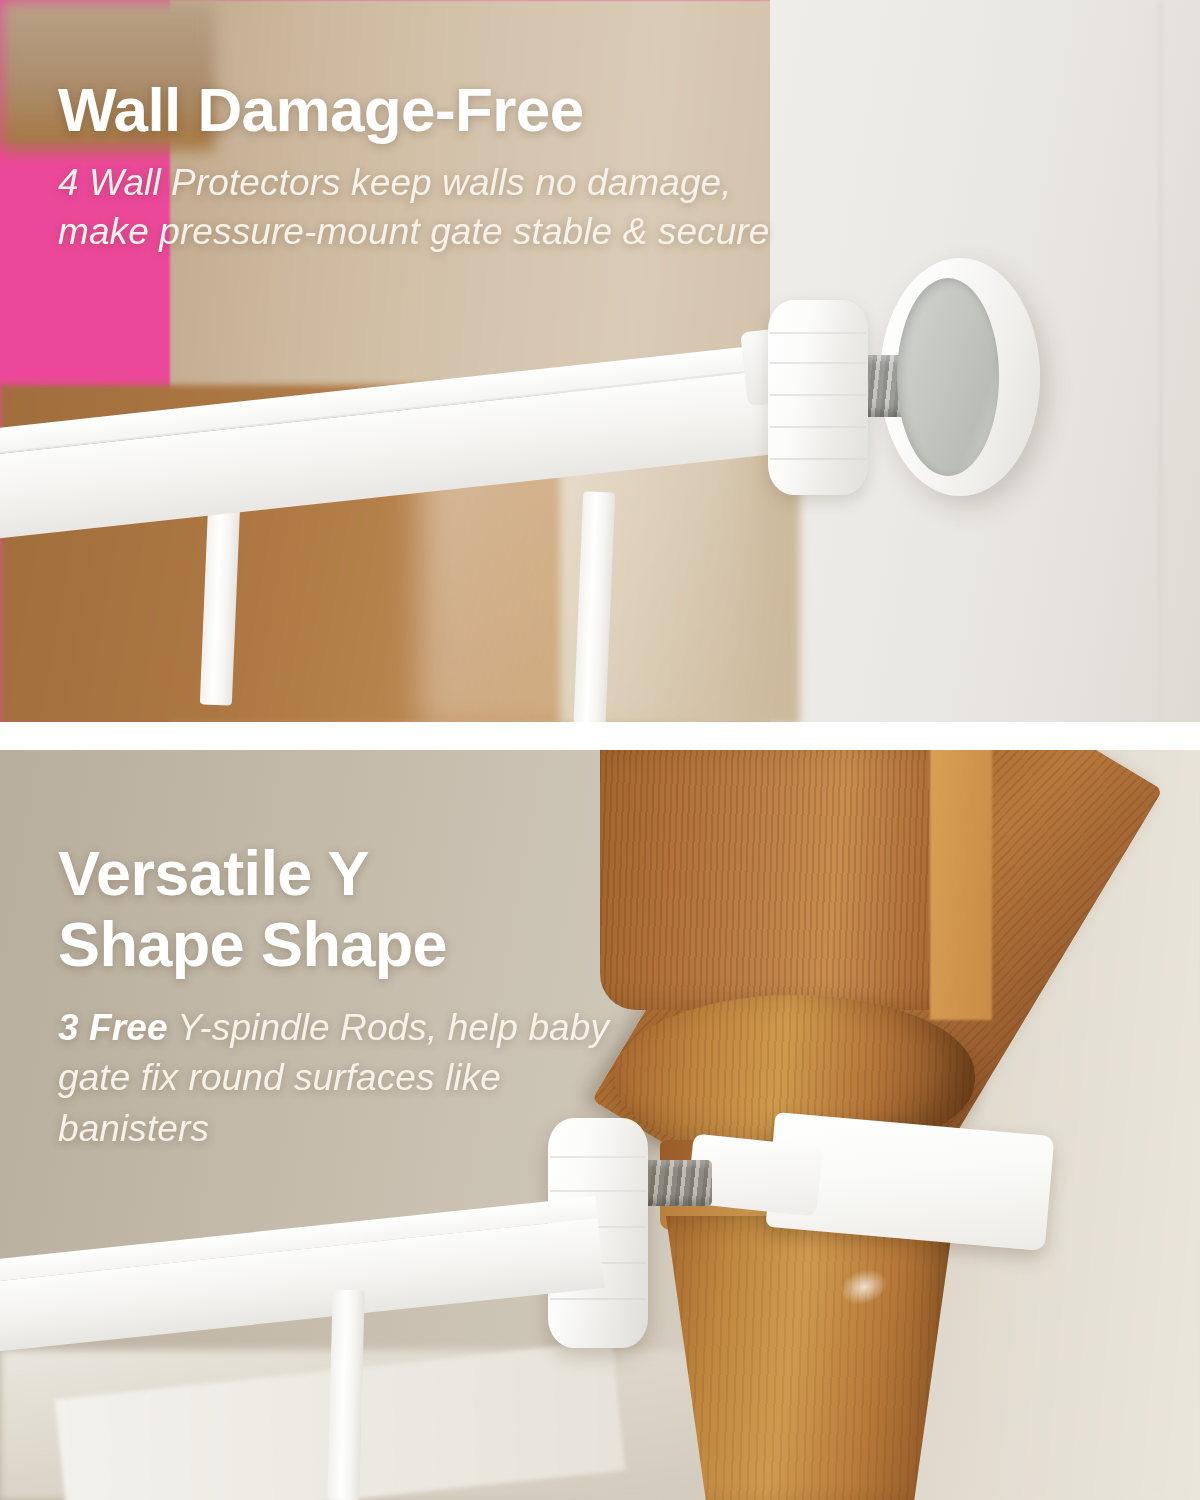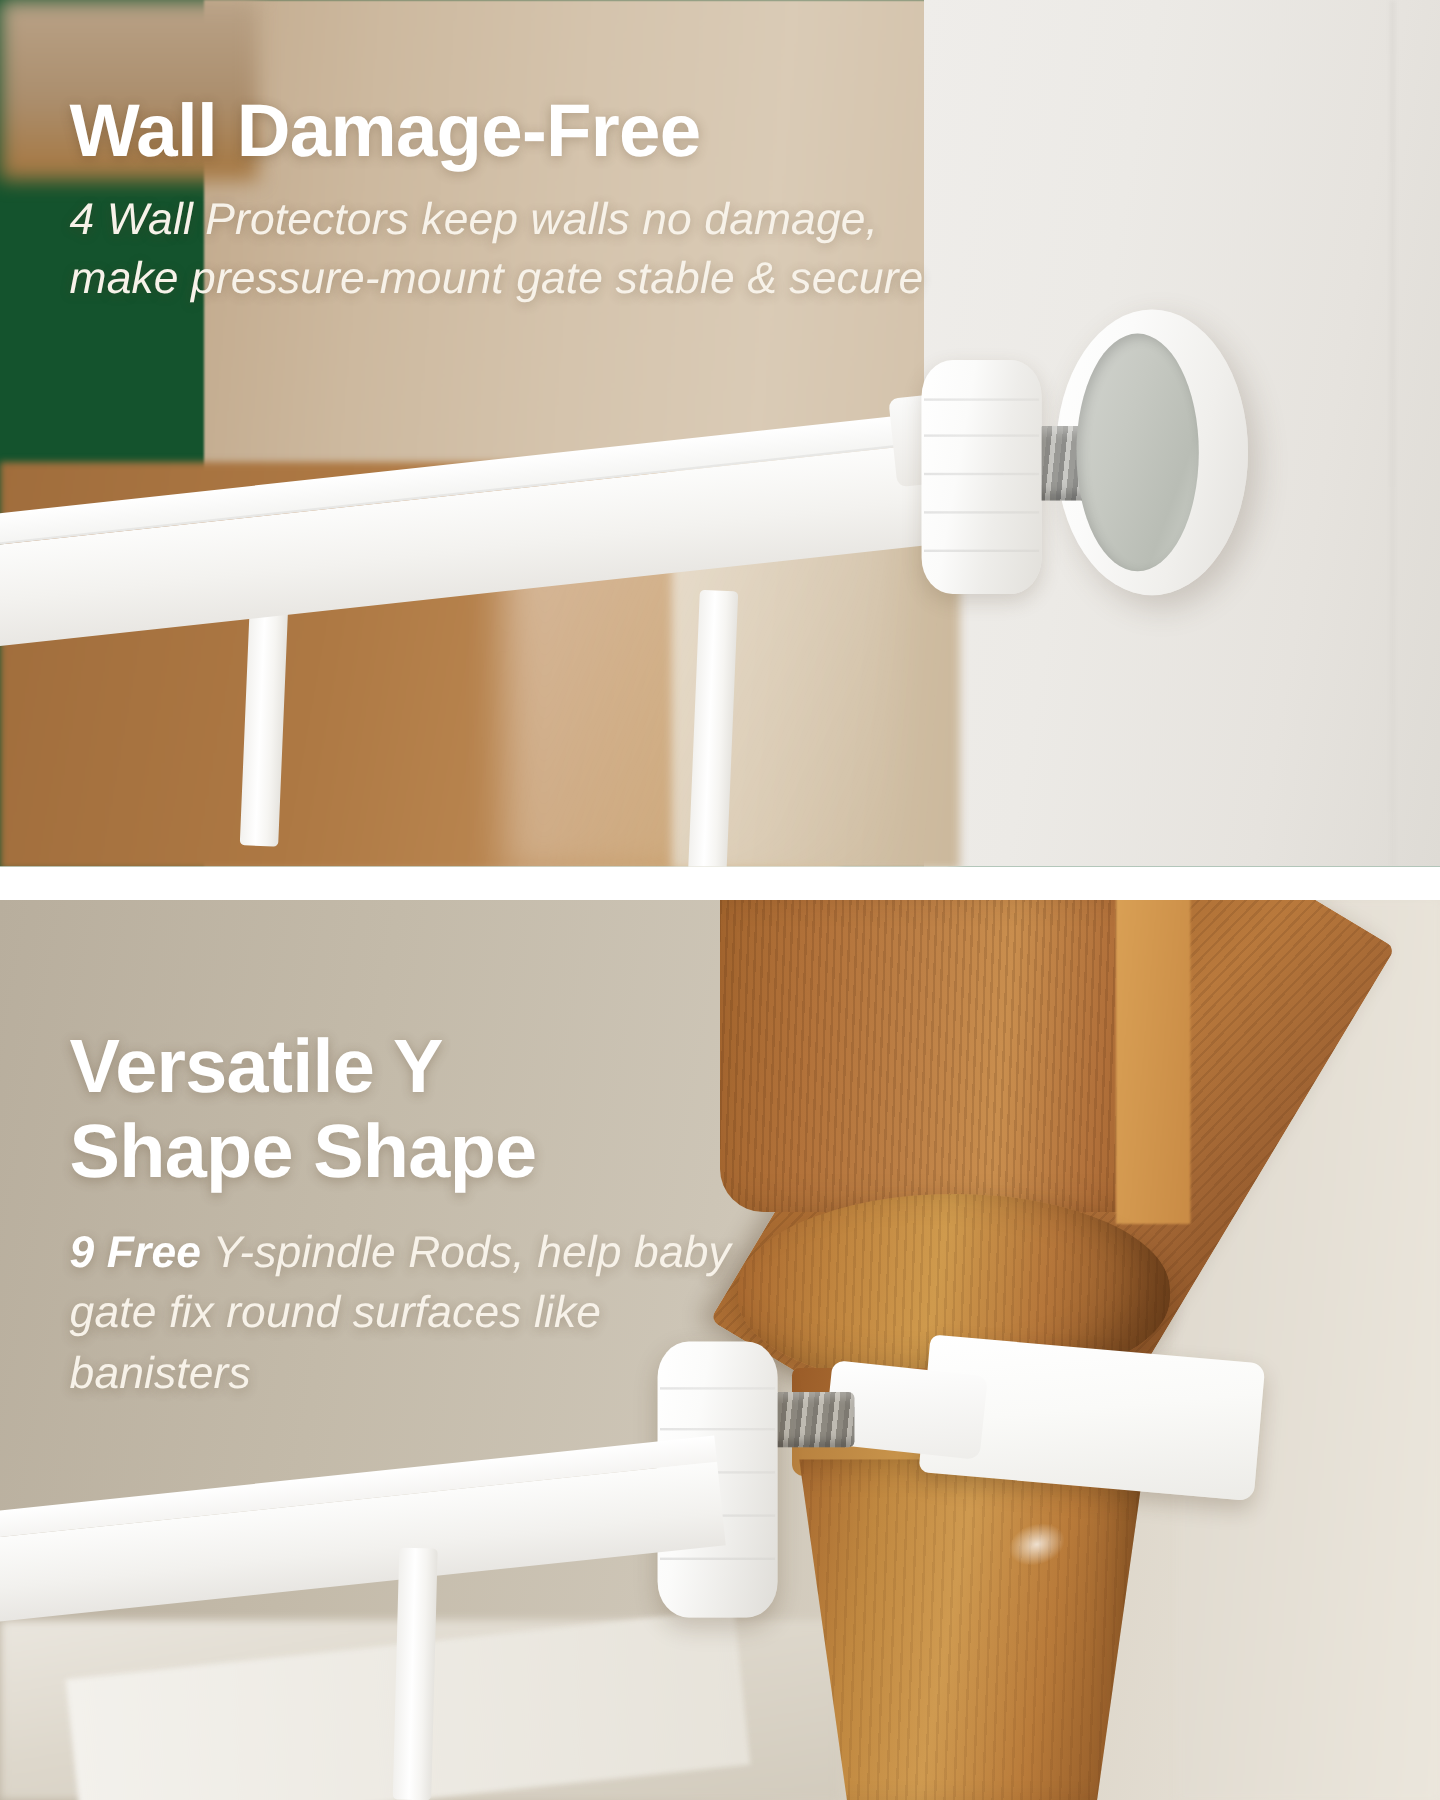--- a/index.html
+++ b/index.html
@@ -1,19 +1,19 @@
 <!DOCTYPE html>
 <html><head>
 <meta charset="utf-8">
 <style>
   * { margin:0; padding:0; box-sizing:border-box; }
   html,body { width:1200px; height:1500px; background:#ffffff; }
   body { font-family:"Liberation Sans", sans-serif; overflow:hidden; }
 
-  .sheet { position:relative; width:1200px; height:1500px; background:#14532d; }
+  .sheet { position:relative; width:1200px; height:1500px; background:#ec4899; }
 
   
   .panel { position:absolute; left:0; width:1200px; overflow:hidden; }
   #panel-top    { top:0;   height:722px; }
   #divider      { top:722px; height:28px; width:1200px; background:#ffffff; position:absolute; left:0; }
   #panel-bottom { top:750px; height:750px; }
 
   
   .t-wall-right {
     position:absolute; left:770px; top:0; width:430px; height:722px;
@@ -222,21 +222,21 @@
     background:linear-gradient(180deg,#fcfcfb 0%,#f2f1ee 60%,#e8e6e2 100%); }
   .b-spindle {
     position:absolute; left:330px; top:1290px; width:32px; height:210px;
     background:linear-gradient(90deg,#f1f0ed,#ffffff 42%,#f5f4f1 72%,#e5e3de);
     border-radius:4px; transform:rotate(1.5deg);
   }
 
   
   .copy { position:absolute; z-index:40; }
   #copy-top    { left:58px; top:78px;  width:720px; }
-  #copy-bottom { left:58px; top:838px; width:560px;margin-top:16px; }
+  #copy-bottom { left:58px; top:838px; width:560px; }
 
   .headline {
     color:#ffffff; font-weight:700; font-size:62px; line-height:1.03;
     letter-spacing:-0.6px;
     text-shadow:0 2px 10px rgba(80,55,30,.30);
   }
   #headline-bottom { font-size:63px; line-height:1.12; }
   .subcopy {
     margin-top:16px;
     color:#f7f2e9; font-weight:400; font-size:37px; line-height:1.33;
@@ -327,17 +327,17 @@
     <div class="face"></div>
   </div>
   <div class="b-spindle"></div>
 
   <div class="copy" id="copy-bottom">
     <div class="headline" id="headline-bottom">
       <div>Versatile Y</div>
       <div>Shape Shape</div>
     </div>
     <div class="subcopy" id="subcopy-bottom">
-      <span class="strong">9 Free</span><span> Y-spindle Rods, help baby gate fix round surfaces like banisters</span>
+      <span class="strong">3 Free</span><span> Y-spindle Rods, help baby gate fix round surfaces like banisters</span>
     </div>
   </div>
 
 </div>
 
 </body></html>

